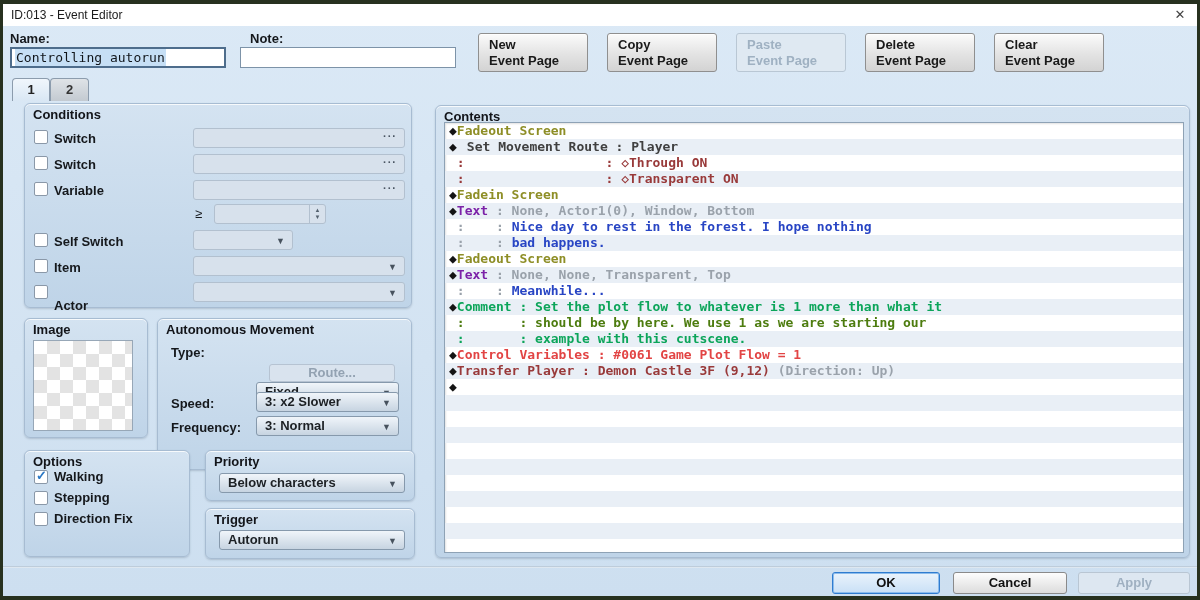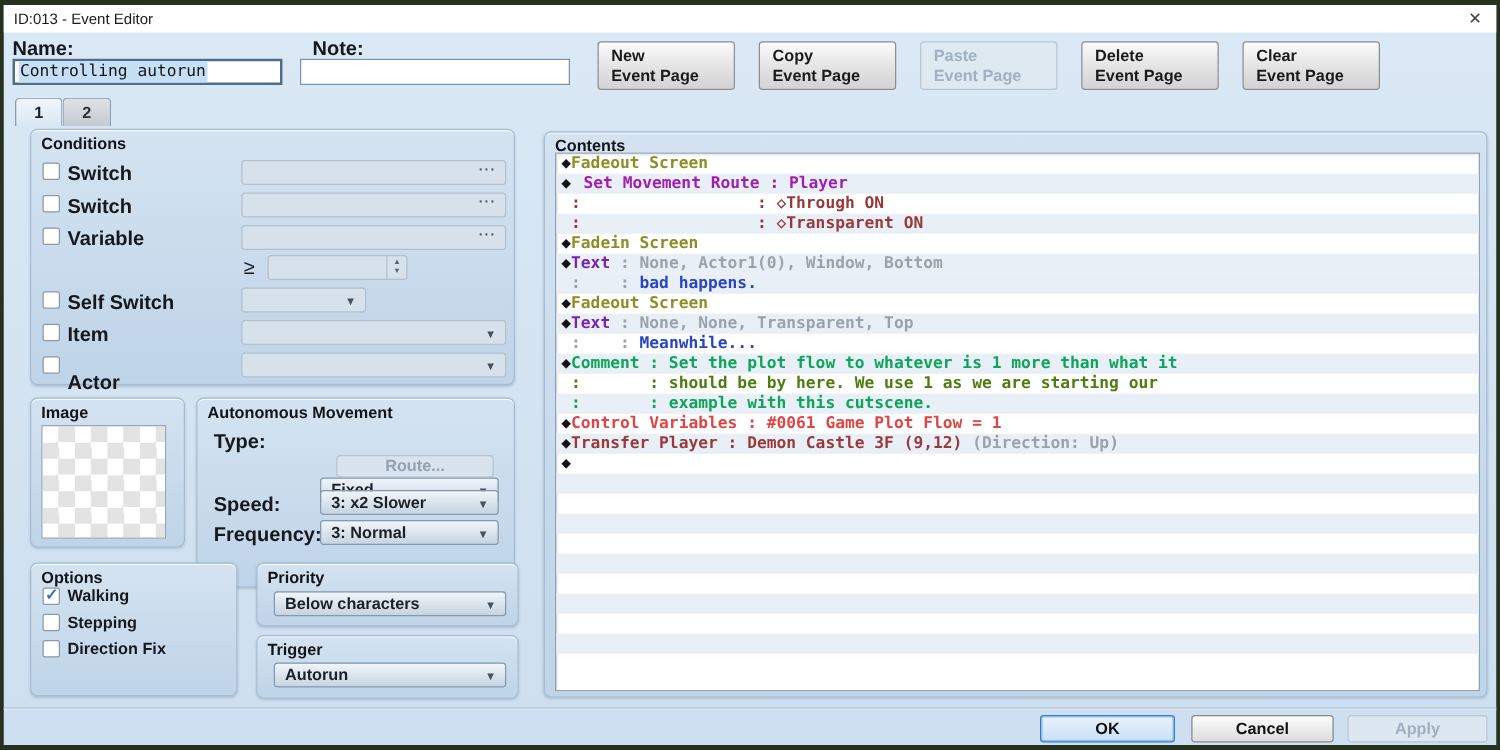--- a/index.html
+++ b/index.html
@@ -9,21 +9,21 @@
   .dialog { position:absolute; left:3px; top:4px; width:1194px; height:592px;
             background:linear-gradient(180deg,#dbe9f6 0%,#d3e3f2 60%,#cddff0 100%); }
 
   
   .titlebar { position:absolute; left:0; top:0; width:100%; height:22px; background:#ffffff; }
   .titlebar .title { position:absolute; left:8px; top:0; line-height:22px; font-size:12px; color:#1b1b1b; }
   .titlebar .close { position:absolute; right:0; top:0; width:34px; height:22px; text-align:center;
                      line-height:22px; font-size:13px; color:#444; cursor:default; }
 
   
-  .lbl { position:absolute; font-weight:bold; font-size:16px; color:#15181c; white-space:nowrap; }
+  .lbl { position:absolute; font-weight:bold; font-size:13px; color:#15181c; white-space:nowrap; }
   .name-input { position:absolute; left:7px; top:43px; width:216px; height:21px; background:#fff;
                 border:2px solid #4e6d8c; display:flex; align-items:center; padding-left:3px; }
   .name-input .val { font-family:"DejaVu Sans Mono", monospace; font-size:13px; color:#10151a;
                      background:#c6dff5; padding:1px 1px; white-space:pre; }
   .note-input { position:absolute; left:237px; top:43px; width:216px; height:21px; background:#fff;
                 border:1px solid #7d93a8; }
 
   
   .page-btns { position:absolute; left:475px; top:29px; display:flex; gap:19px; }
   .page-btn { width:110px; height:39px; background:linear-gradient(180deg,#fbfbfb,#e3e3e3 55%,#d3d3d3);
@@ -242,25 +242,26 @@
     <div class="dd enabled" style="left:13px; top:21px; width:186px;">
       <span>Autorun</span>
       <span class="arrow">▼</span>
     </div>
   </div>
 
   <div class="panel" style="left:432px; top:101px; width:755px; height:453px;">
     <span class="panel-title">Contents</span>
     <div class="listbox">
         <div class="crow"><span style="color: rgb(20, 20, 20);">◆</span><span style="color: rgb(142, 142, 38);">Fadeout Screen</span></div>
-        <div class="crow alt"><span style="color: rgb(20, 20, 20);">◆</span><span style="color: #a21caf; padding-left: 10px;">Set Movement Route : Player</span></div>
+        <div class="crow alt"><span style="color: rgb(20, 20, 20);">◆</span><span style="color: #404040; padding-left: 10px;">Set Movement Route : Player</span></div>
         <div class="crow"><span style="color: rgb(153, 58, 58);"> :                  : ◇Through ON</span></div>
         <div class="crow alt"><span style="color: rgb(153, 58, 58);"> :                  : ◇Transparent ON</span></div>
         <div class="crow"><span style="color: rgb(20, 20, 20);">◆</span><span style="color: rgb(142, 142, 38);">Fadein Screen</span></div>
         <div class="crow alt"><span style="color: rgb(20, 20, 20);">◆</span><span style="color: rgb(124, 34, 168);">Text</span><span style="color: rgb(154, 162, 171);"> : None, Actor1(0), Window, Bottom</span></div>
+        <div class="crow"><span style="color: rgb(154, 162, 171);"> :    : </span><span style="color: rgb(40, 69, 196);">Nice day to rest in the forest. I hope nothing</span></div>
         <div class="crow alt"><span style="color: rgb(154, 162, 171);"> :    : </span><span style="color: rgb(40, 69, 196);">bad happens.</span></div>
         <div class="crow"><span style="color: rgb(20, 20, 20);">◆</span><span style="color: rgb(142, 142, 38);">Fadeout Screen</span></div>
         <div class="crow alt"><span style="color: rgb(20, 20, 20);">◆</span><span style="color: rgb(124, 34, 168);">Text</span><span style="color: rgb(154, 162, 171);"> : None, None, Transparent, Top</span></div>
         <div class="crow"><span style="color: rgb(154, 162, 171);"> :    : </span><span style="color: rgb(40, 69, 196);">Meanwhile...</span></div>
         <div class="crow alt"><span style="color: rgb(20, 20, 20);">◆</span><span style="color: rgb(12, 165, 90);">Comment : Set the plot flow to whatever is 1 more than what it</span></div>
         <div class="crow"><span style="color: #4d7c0f;"> :       : should be by here. We use 1 as we are starting our</span></div>
         <div class="crow alt"><span style="color: rgb(12, 165, 90);"> :       : example with this cutscene.</span></div>
         <div class="crow"><span style="color: rgb(20, 20, 20);">◆</span><span style="color: rgb(226, 68, 68);">Control Variables : #0061 Game Plot Flow = 1</span></div>
         <div class="crow alt"><span style="color: rgb(20, 20, 20);">◆</span><span style="color: rgb(153, 58, 58);">Transfer Player : Demon Castle 3F (9,12)</span><span style="color: rgb(154, 162, 171);"> (Direction: Up)</span></div>
         <div class="crow"><span style="color: rgb(20, 20, 20);">◆</span></div>

